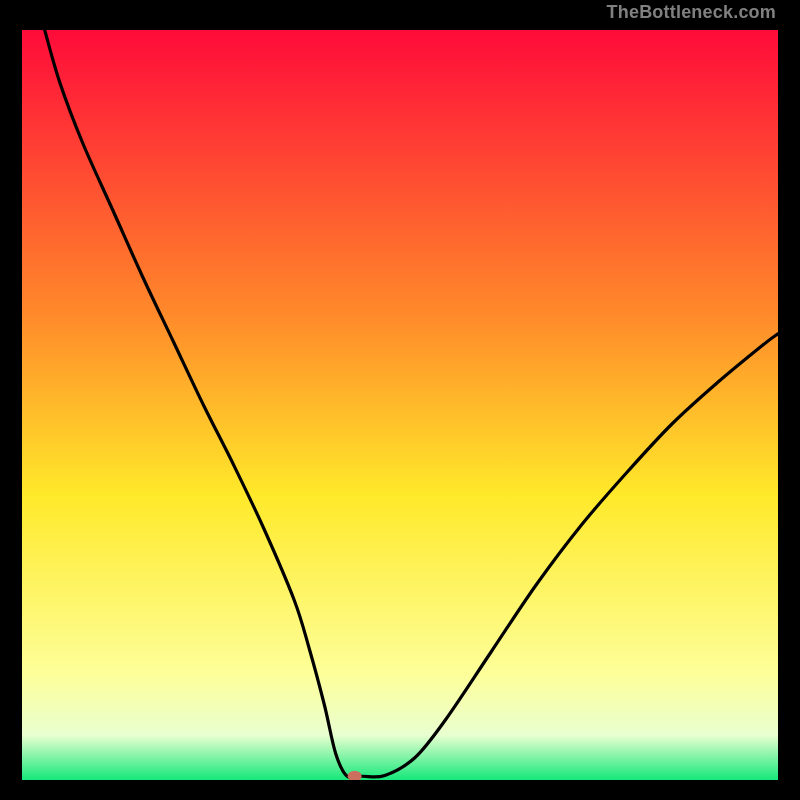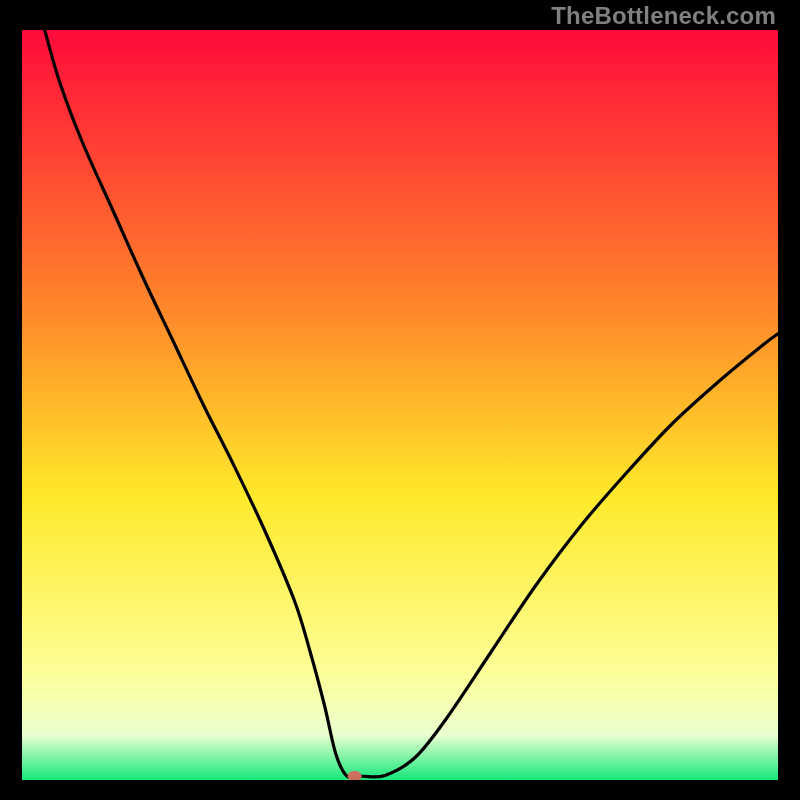--- a/index.html
+++ b/index.html
@@ -17,21 +17,21 @@
     left: 0;
     width: 800px;
     height: 800px;
     background: #000;
   }
   .watermark {
     position: absolute;
     top: 2px;
     right: 24px;
     color: #808080;
-    font-size: 24px;
+    font-size: 18px;
     font-weight: 600;
     letter-spacing: 0.2px;
     user-select: none;
   }
   svg {
     position: absolute;
     top: 0;
     left: 0;
   }
 </style>

